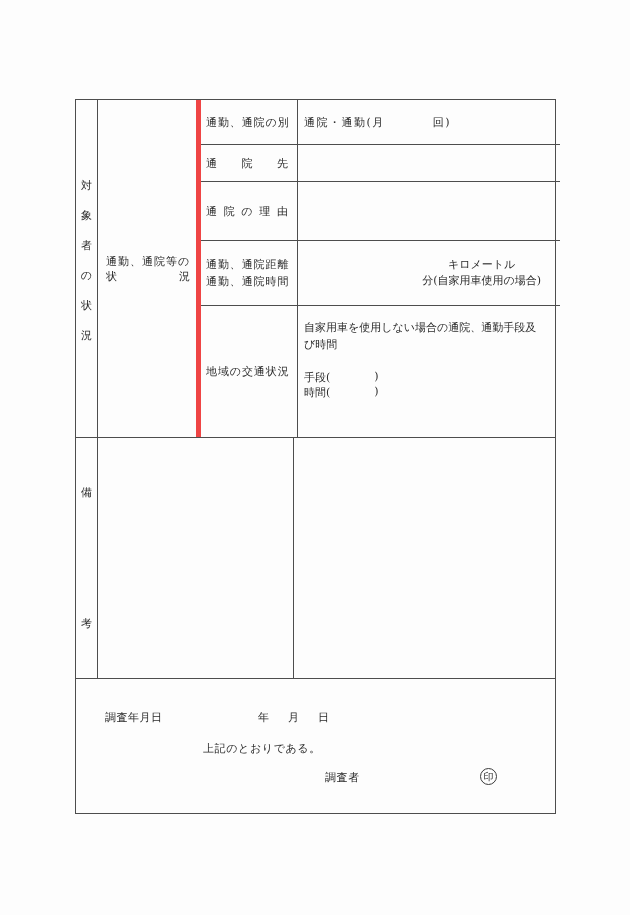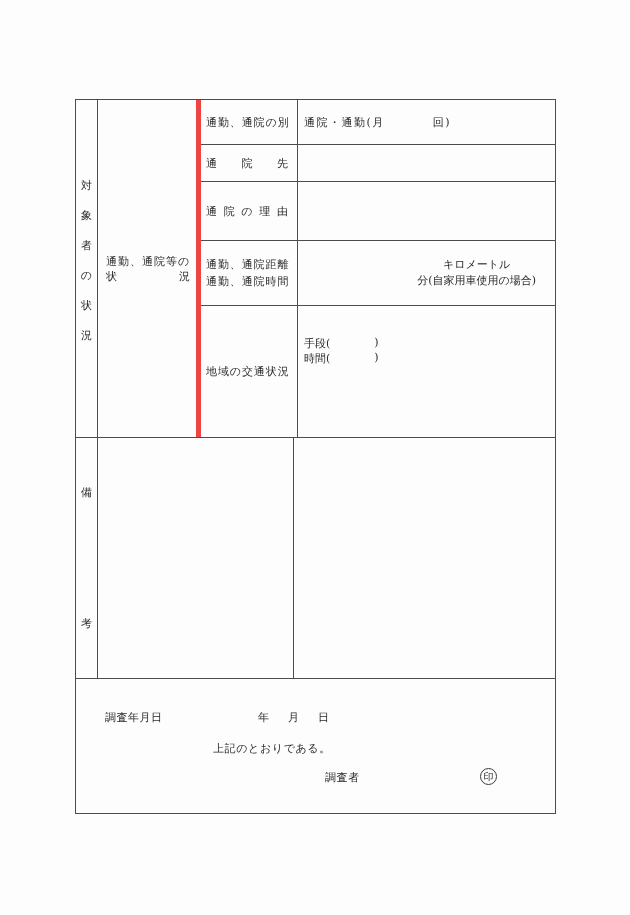--- a/index.html
+++ b/index.html
@@ -75,21 +75,21 @@
   .rem-mid  { width:196px; flex:0 0 196px; border-left:1px solid #4d4d4d; }
   .rem-right{ flex:1; border-left:1px solid #4d4d4d; }
 
   
   .sec-c { flex:1; position:relative; display:block; }
   .abs { position:absolute; line-height:1; white-space:nowrap; }
   .f-date-label { left:29px; top:33px; letter-spacing:0.5px; }
   .f-year  { left:182px; top:33px; }
   .f-month { left:212px; top:33px; }
   .f-day   { left:242px; top:33px; }
-  .f-statement { left:137px; top:64px; letter-spacing:0.6px; }
+  .f-statement { left:127px; top:64px; letter-spacing:0.6px; }
   .f-surveyor  { left:249px; top:93px; letter-spacing:0.6px; }
   .f-seal {
     left:404px; top:89px;
     width:17px; height:17px;
     border:1px solid #3a3a3a; border-radius:50%;
     display:flex; align-items:center; justify-content:center;
     font-size:10px; line-height:1;
   }
 </style>
 </head>
@@ -157,20 +157,21 @@
             <div class="dist-block">
               <div class="dl1">キロメートル</div>
               <div class="dl2">分(自家用車使用の場合)</div>
             </div>
           </div>
         </div>
 
         <div class="trow r5">
           <div class="lbl center-l">地域の交通状況</div>
           <div class="val r5v">
+            <div class="note">自家用車を使用しない場合の通院、通勤手段及び時間</div>
             <div class="fill-row t1">
               <span>手段(</span>
               <span>)</span>
             </div>
             <div class="fill-row t2">
               <span>時間(</span>
               <span>)</span>
             </div>
           </div>
         </div>

